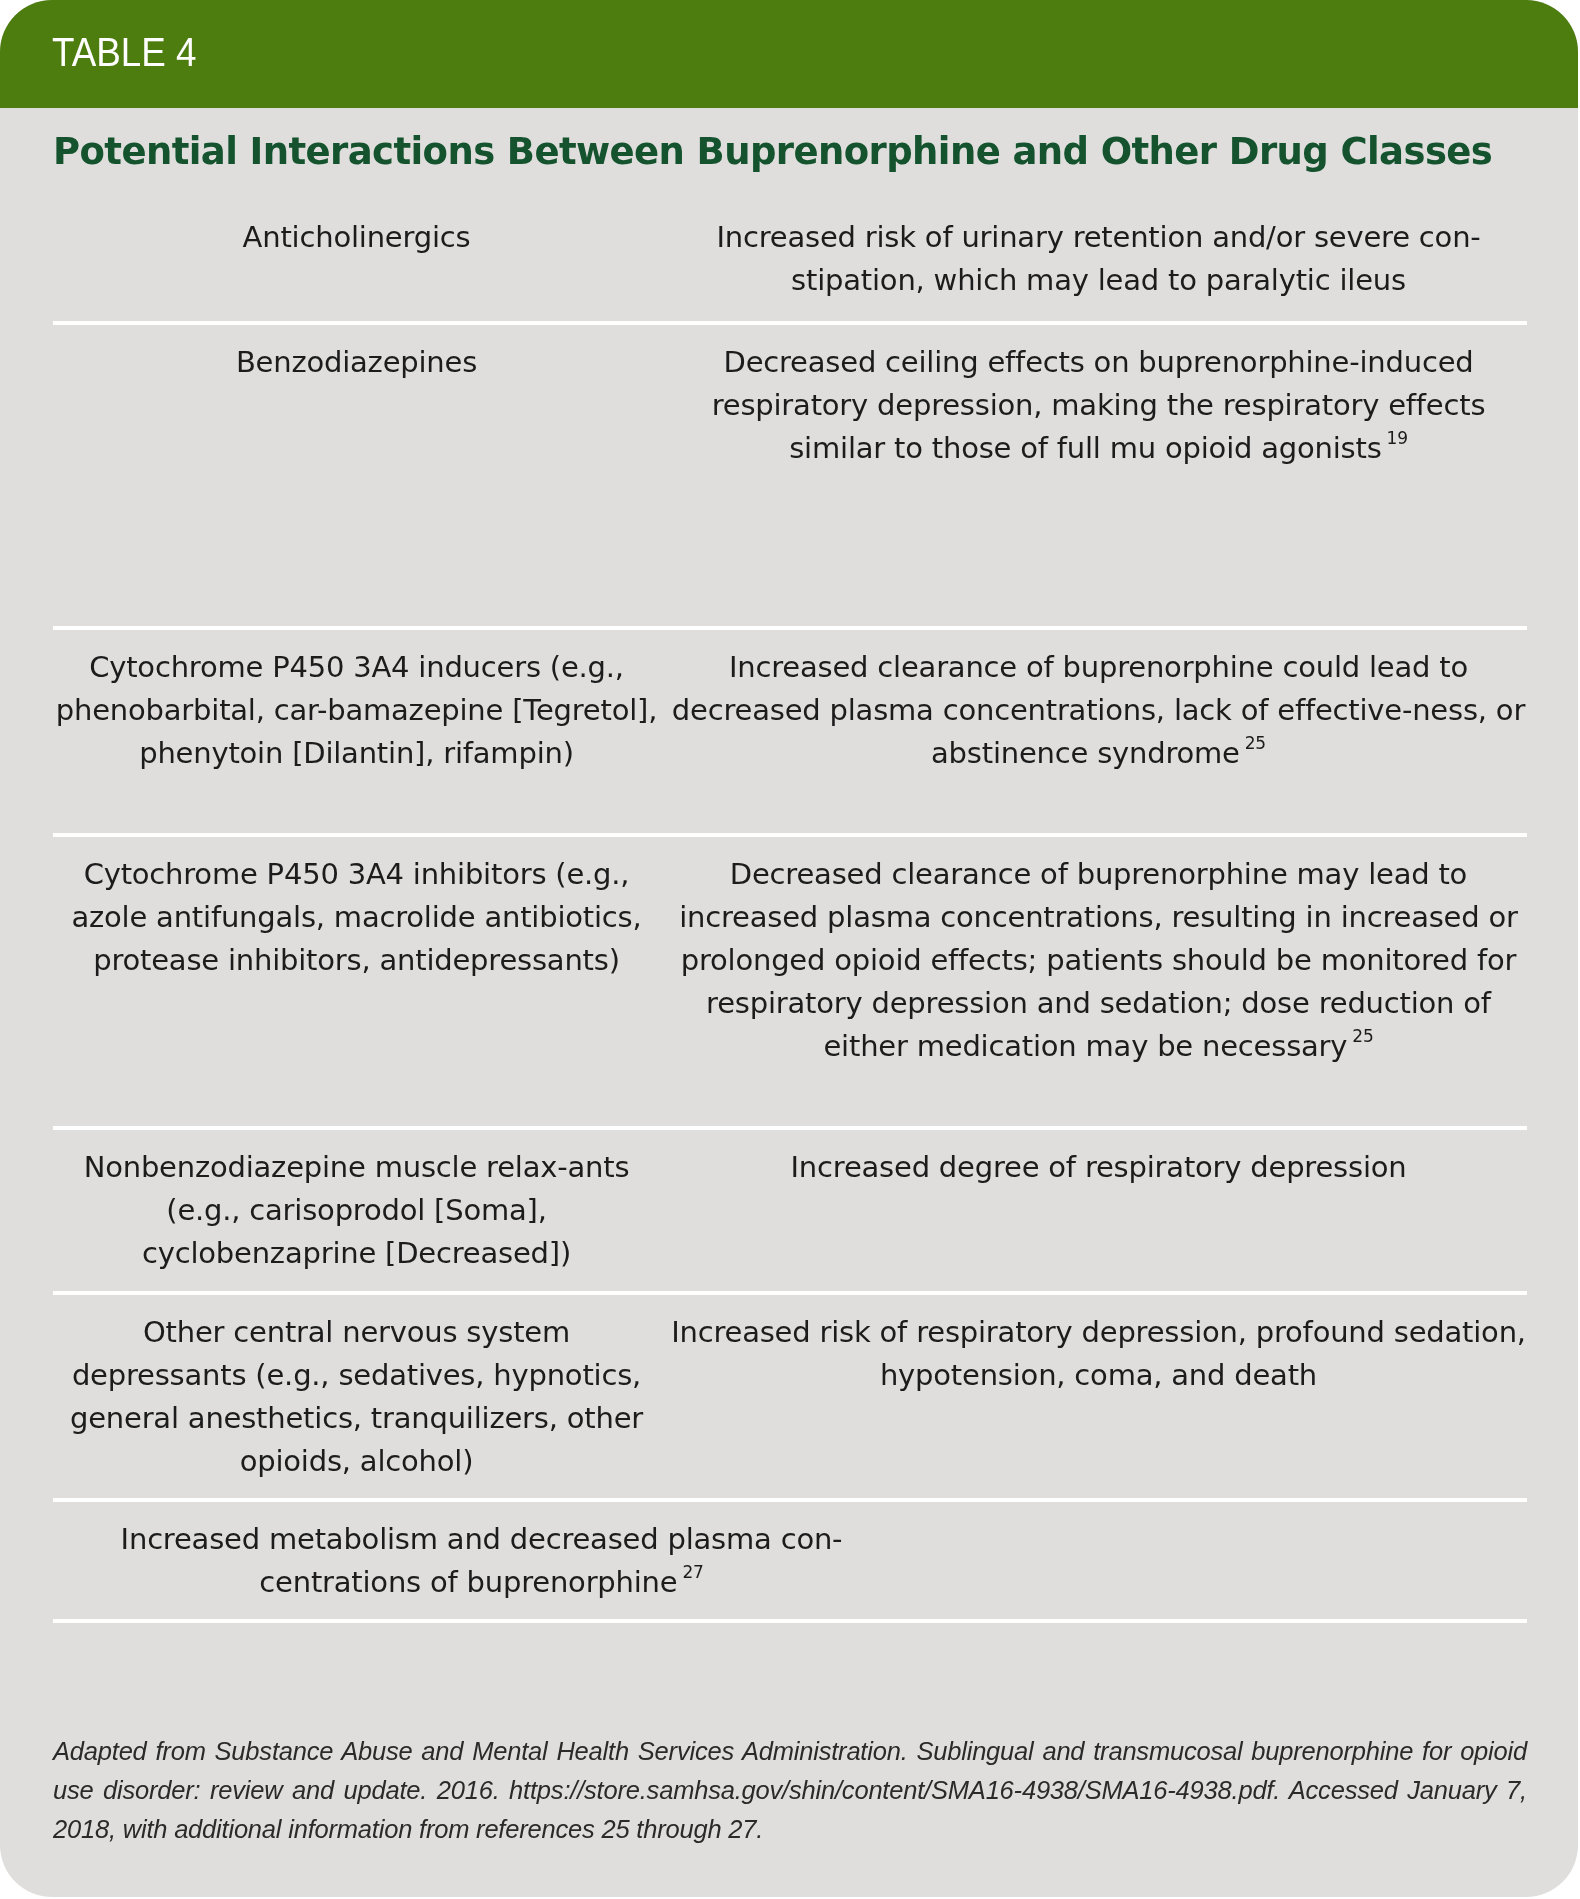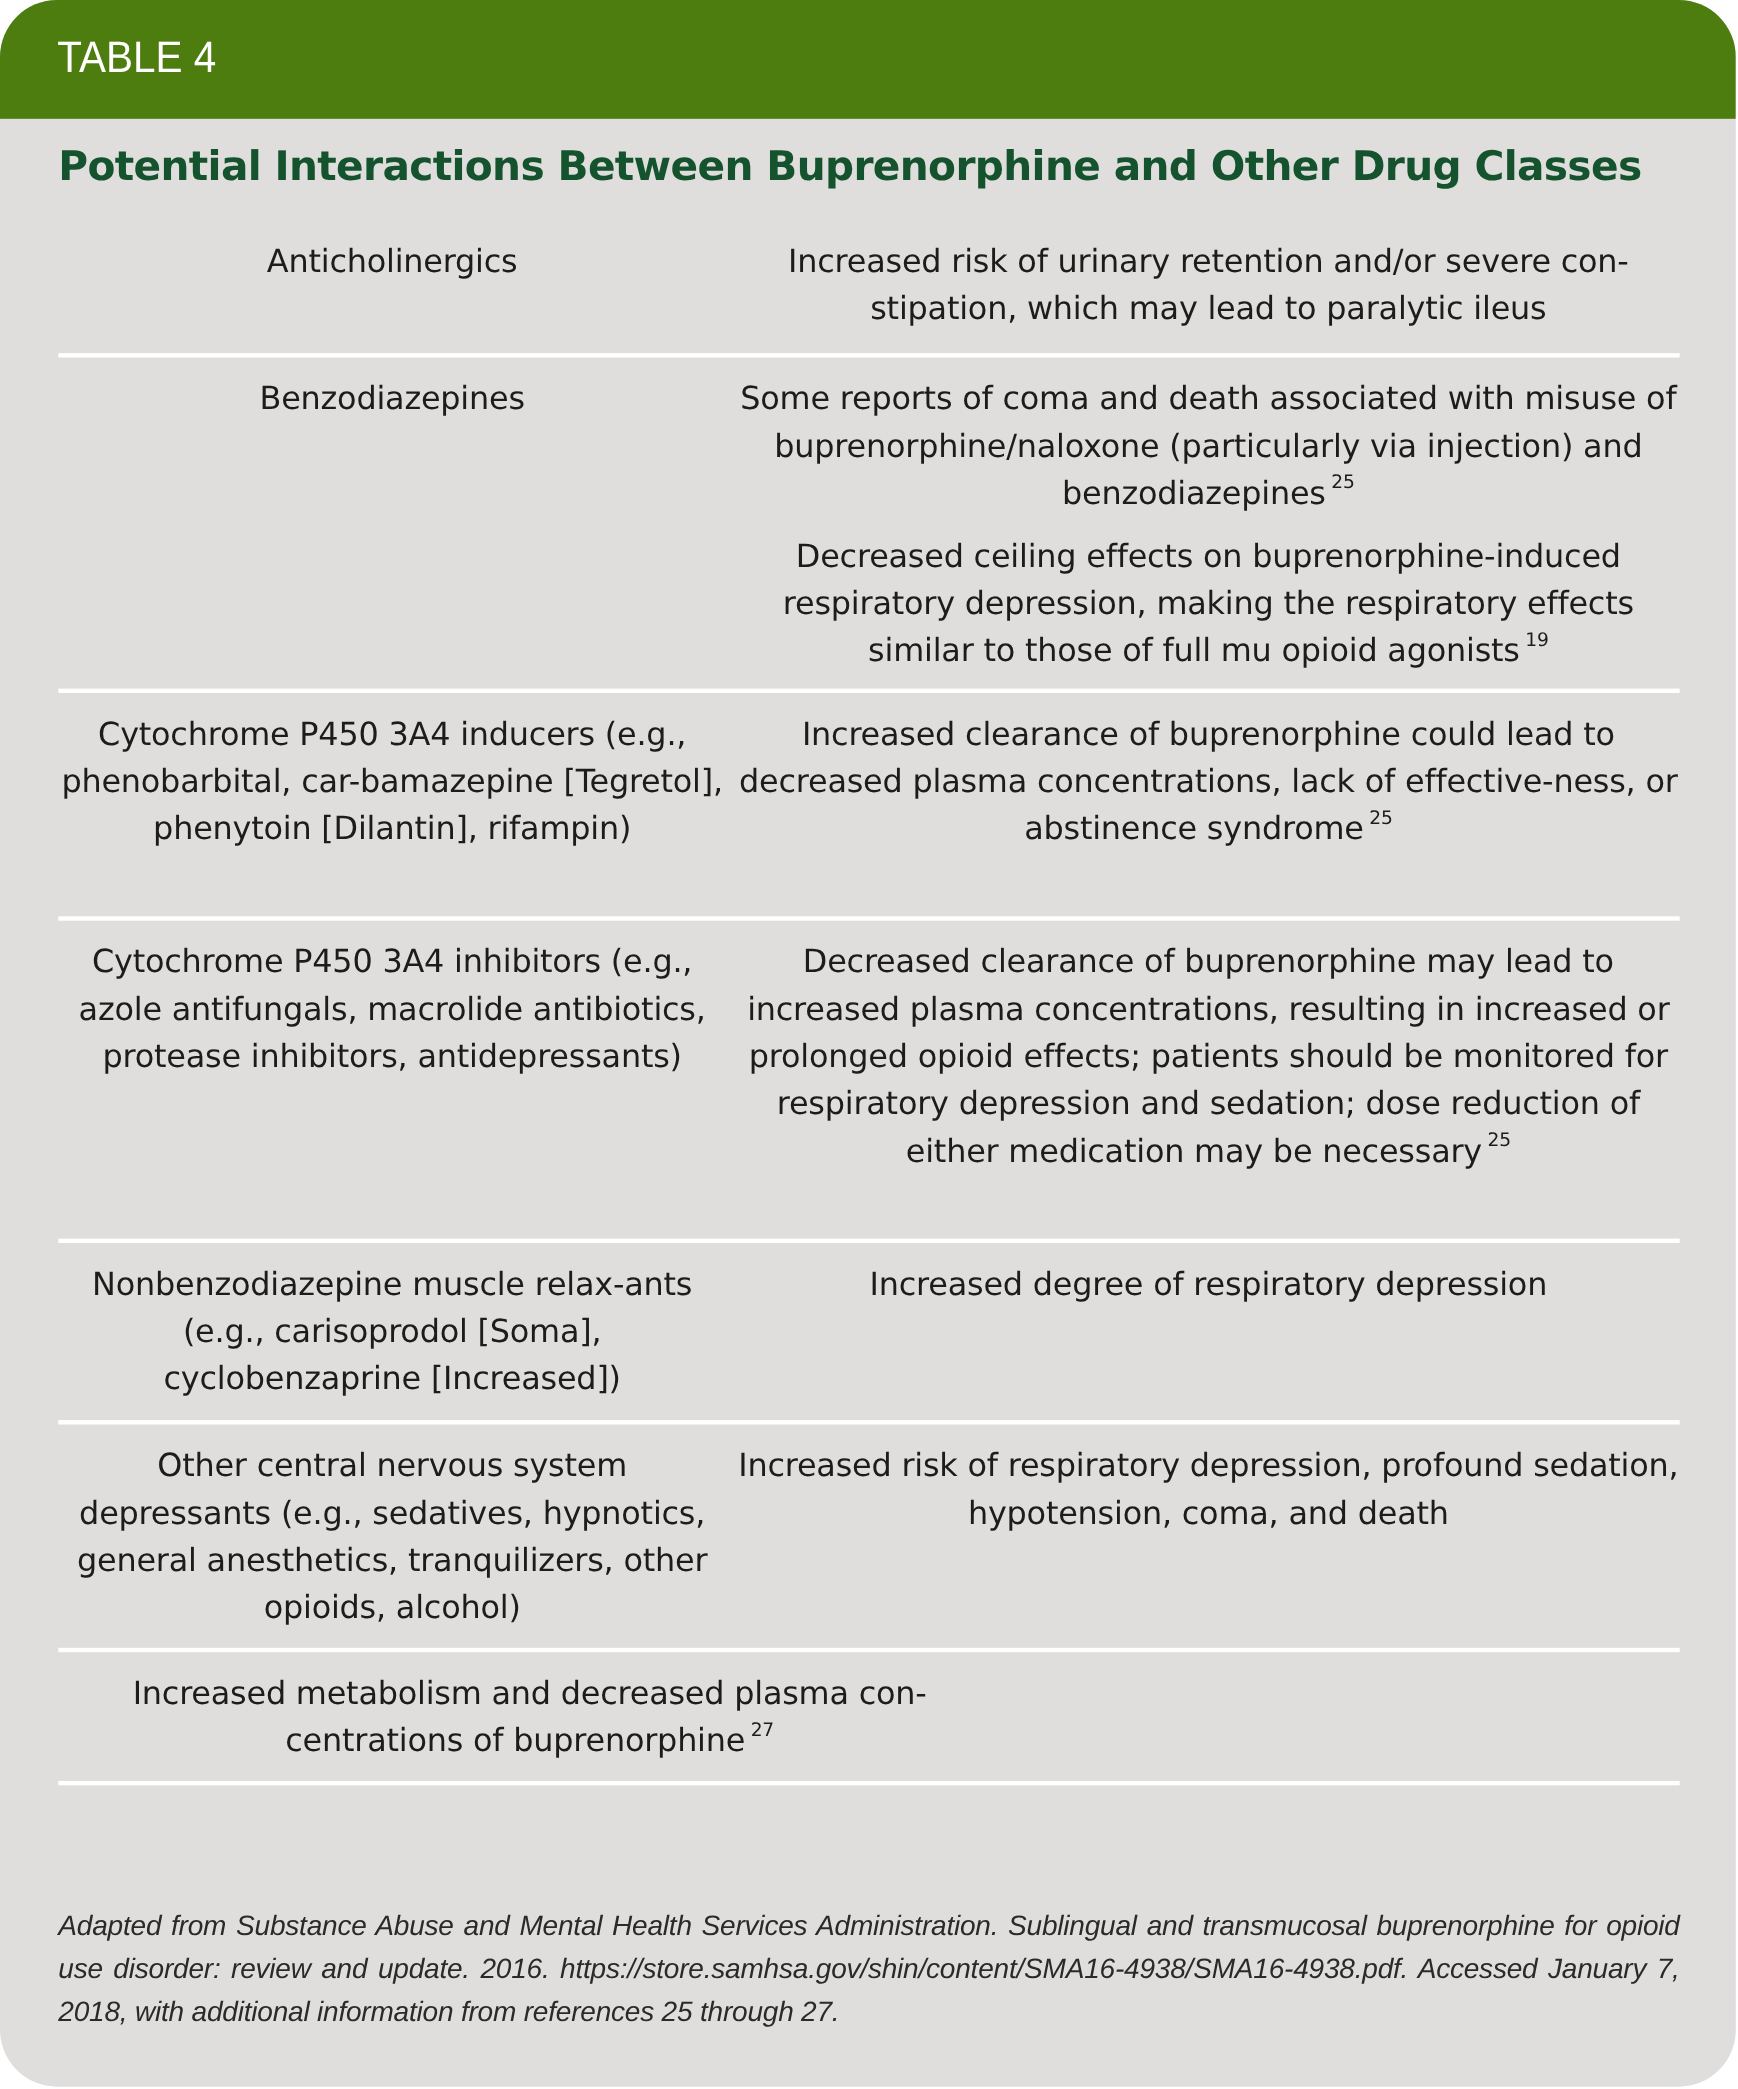--- a/index.html
+++ b/index.html
@@ -68,41 +68,40 @@
     <div class="row" style="height:125px">
       <div class="cell c1">Anticholinergics</div>
       <div class="cell c2">
         <div class="para"><span>Increased risk of urinary retention and/or severe con-stipation, which may lead to paralytic ileus</span></div>
       </div>
     </div>
 
     <div class="row" style="height:305px">
       <div class="cell c1">Benzodiazepines</div>
       <div class="cell c2">
-        <div class="para"><span>Some reports of coma and death associated with misuse of buprenorphine/naloxone (particularly via injection) and benzodiazepines</span><sup>25</sup></div>
         <div class="para"><span>Decreased ceiling effects on buprenorphine-induced respiratory depression, making the respiratory effects similar to those of full mu opioid agonists</span><sup>19</sup></div>
       </div>
     </div>
 
     <div class="row" style="height:207px">
       <div class="cell c1">Cytochrome P450 3A4 inducers (e.g., phenobarbital, car-bamazepine [Tegretol], phenytoin [Dilantin], rifampin)</div>
       <div class="cell c2">
         <div class="para"><span>Increased clearance of buprenorphine could lead to decreased plasma concentrations, lack of effective-ness, or abstinence syndrome</span><sup>25</sup></div>
       </div>
     </div>
 
     <div class="row" style="height:293px">
       <div class="cell c1">Cytochrome P450 3A4 inhibitors (e.g., azole antifungals, macrolide antibiotics, protease inhibitors, antidepressants)</div>
       <div class="cell c2">
         <div class="para"><span>Decreased clearance of buprenorphine may lead to increased plasma concentrations, resulting in increased or prolonged opioid effects; patients should be monitored for respiratory depression and sedation; dose reduction of either medication may be necessary</span><sup>25</sup></div>
       </div>
     </div>
 
     <div class="row" style="height:165px">
-      <div class="cell c1">Nonbenzodiazepine muscle relax-ants (e.g., carisoprodol [Soma], cyclobenzaprine [Increased])</div>
+      <div class="cell c1">Nonbenzodiazepine muscle relax-ants (e.g., carisoprodol [Soma], cyclobenzaprine [Decreased])</div>
       <div class="cell c2">
         <div class="para"><span>Increased degree of respiratory depression</span></div>
       </div>
     </div>
 
     <div class="row" style="height:207px">
       <div class="cell c1">Other central nervous system depressants (e.g., sedatives, hypnotics, general anesthetics, tranquilizers, other opioids, alcohol)</div>
       <div class="cell c2">
         <div class="para"><span>Increased risk of respiratory depression, profound sedation, hypotension, coma, and death</span></div>
       </div>

